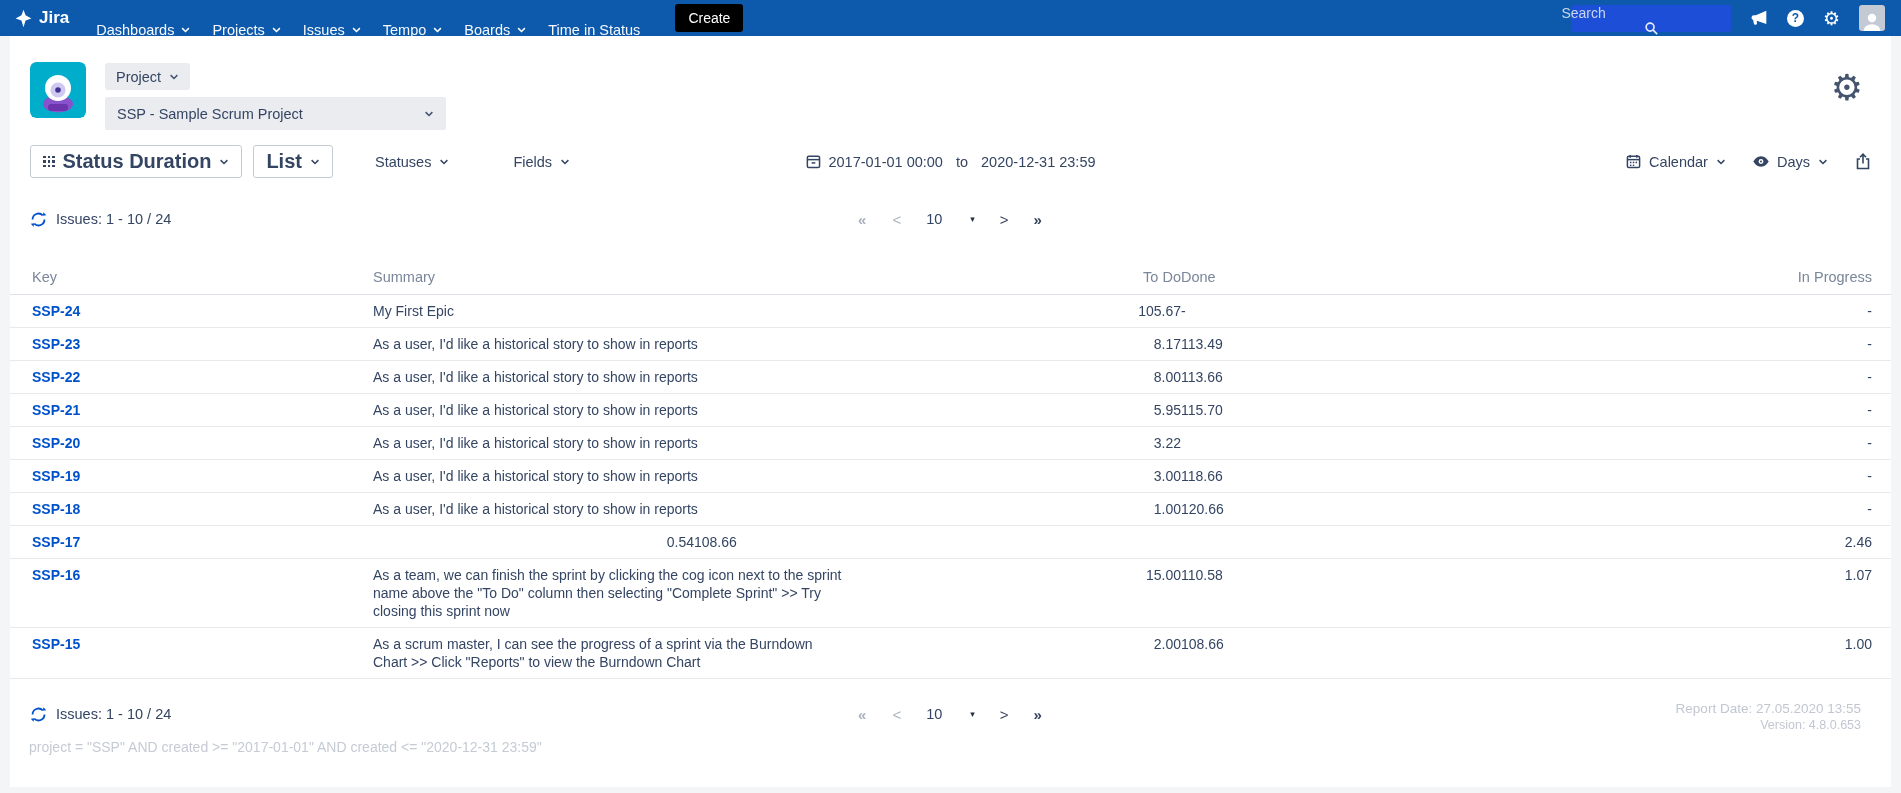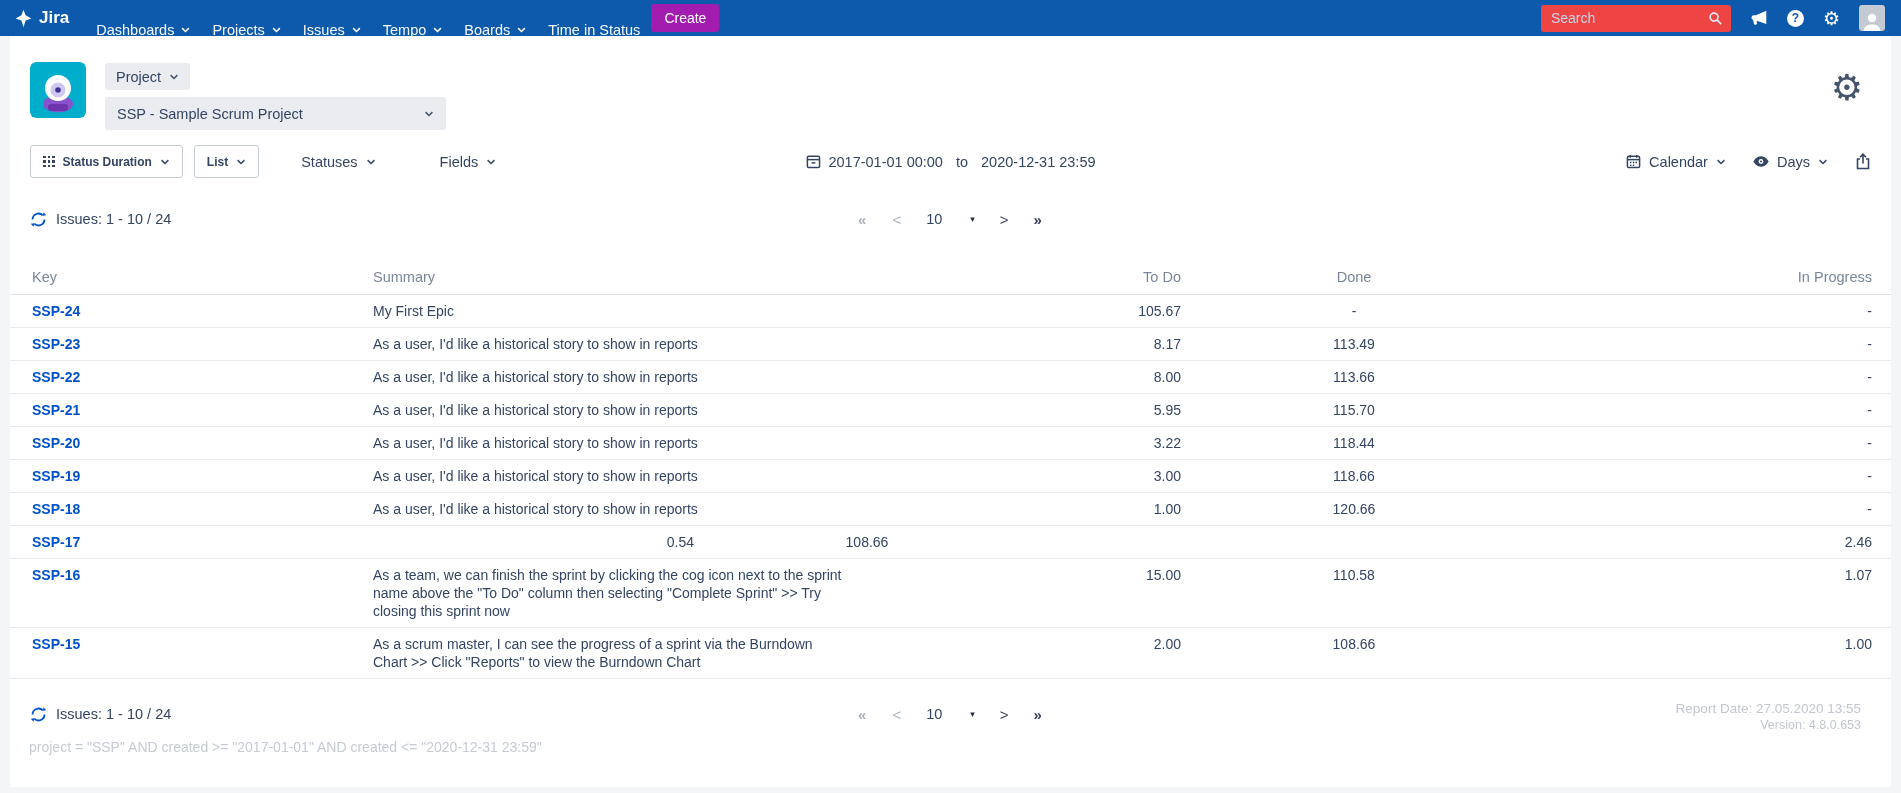--- a/index.html
+++ b/index.html
@@ -5,44 +5,44 @@
   * { box-sizing: border-box; margin: 0; padding: 0; }
   html,body { width: 1901px; height: 793px; overflow: hidden; }
   body { background: #F4F5F7; font-family: "Liberation Sans", sans-serif; color: #344563; }
 
   
   .navbar { height: 36px; background: #0D5AAD; display: flex; align-items: center; padding: 0 16px 0 14px; color: #fff; }
   .brand { display: flex; align-items: center; gap: 6px; font-size: 17px; font-weight: bold; margin-right: 16px; cursor: pointer; }
   .nav-items { display: flex; align-items: center; height: 36px; }
   .nav-item { display: inline-flex; align-items: center; gap: 7px; padding: 0 11px; height: 36px; font-size: 14.5px; color: rgba(255,255,255,.96); cursor: pointer; text-decoration: none; margin-top: 24px; }
   .chev-w svg, .chev-d svg { display: block; }
-  .create-btn { margin-left: 0; background: #a21caf; color: #fff; border: none; border-radius: 3px; font-size: 14px; padding: 6px 13px; font-family: inherit; cursor: pointer; }
+  .create-btn { margin-left: 24px; background: #000000; color: #fff; border: none; border-radius: 3px; font-size: 14px; padding: 6px 13px; font-family: inherit; cursor: pointer; }
   .nav-right { margin-left: auto; display: flex; align-items: center; gap: 19px; }
-  .search-box { width: 190px; height: 27px; background: #ef4444; border-radius: 3px; display: flex; align-items: center; padding: 0 8px 0 10px; }
+  .search-box { width: 160px; height: 27px; background: #1d4ed8; border-radius: 3px; display: flex; align-items: center; padding: 0 8px 0 10px; flex-direction: column; }
   .search-box input { flex: 1; min-width: 0; background: transparent; border: none; outline: none; color: #fff; font-size: 14px; font-family: inherit; }
   .search-box input::placeholder { color: #C9D6EC; }
   .nav-icon { display: inline-flex; align-items: center; justify-content: center; cursor: pointer; }
   .help-circle { width: 17px; height: 17px; border-radius: 50%; background: #fff; color: #0D5AAD; font-size: 12px; font-weight: bold; display: flex; align-items: center; justify-content: center; }
   .nav-gear { font-size: 19px; line-height: 1; color: #fff; }
   .user-avatar { width: 26px; height: 26px; border-radius: 3px; background: #C3CAD3; display: flex; align-items: flex-end; justify-content: center; overflow: hidden; }
 
   
   .card { margin: 0 10px; background: #fff; height: 751px; position: relative; }
 
   
   .header-band { position: relative; height: 109px; }
   .project-avatar { position: absolute; left: 20px; top: 26px; width: 56px; height: 56px; border-radius: 6px; cursor: pointer; }
   .proj-col { position: absolute; left: 95px; top: 27px; }
   .project-type-btn { display: inline-flex; align-items: center; gap: 8px; height: 27px; background: #EBECF0; border: none; border-radius: 3px; padding: 0 11px; font-size: 14.5px; color: #344563; font-family: inherit; cursor: pointer; }
   .proj-select { margin-top: 7px; width: 341px; height: 33px; background: #EBECF0; border-radius: 2px; display: flex; align-items: center; justify-content: space-between; padding: 0 12px; font-size: 14.5px; cursor: pointer; }
   .big-gear { position: absolute; right: 28px; top: 34px; font-size: 36px; line-height: 1; color: #44546E; cursor: pointer; }
 
   
   .toolbar { position: relative; margin: 0 20px; height: 33px; display: flex; align-items: center; }
-  .tb-btn { height: 33px; display: inline-flex; align-items: center; gap: 8px; background: #fff; border: 1px solid #C4CBD4; border-radius: 3px; padding: 0 12px; font-size: 12px; font-weight: bold; color: #344563; font-family: inherit; cursor: pointer; }
+  .tb-btn { height: 33px; display: inline-flex; align-items: center; gap: 8px; background: #fff; border: 1px solid #C4CBD4; border-radius: 3px; padding: 0 12px; font-size: 20px; font-weight: bold; color: #344563; font-family: inherit; cursor: pointer; }
   .tb-btn + .tb-btn { margin-left: 11px; justify-content: flex-end; }
   .txt-dd { display: inline-flex; align-items: center; gap: 8px; font-size: 14.5px; color: #344563; cursor: pointer; }
   .txt-dd.statuses { margin-left: 42px; }
   .txt-dd.fields { margin-left: 64px; }
   .grid-icon { display: grid; grid-template-columns: repeat(3, 2.5px); grid-auto-rows: 2.5px; gap: 2px; }
   .grid-icon i { background: #344563; }
   .date-range { position: absolute; left: 50%; transform: translateX(-50%); display: flex; align-items: center; gap: 8px; font-size: 14.5px; color: #344563; cursor: pointer; white-space: nowrap; }
   .date-range .to-word { margin: 0 5px; }
   .toolbar-right { margin-left: auto; display: flex; align-items: center; gap: 27px; }
   .toolbar-right .txt-dd { margin-left: 0; }
@@ -63,21 +63,21 @@
   .report-info .rd { font-size: 13.5px; }
   .report-info .vn { font-size: 12.5px; }
 
   
   .table { margin-top: 39px; }
   .thead { display: flex; padding: 0 19px 9px 22px; border-bottom: 1px solid #DFE1E6; color: #7A869A; font-size: 14.5px; }
   .trow { display: flex; align-items: flex-start; padding: 7px 19px 7px 22px; border-bottom: 1px solid #E7E9ED; font-size: 14px; line-height: 18px; }
   .col-key { width: 341px; flex: none; }
   .col-summary { width: 487px; flex: none; padding-right: 18px; }
   .col-todo { width: 321px; flex: none; text-align: right; }
-  .col-done { width: 346px; flex: none; text-align: center; }
+  .col-done { width: 346px; flex: none; text-align: left; }
   .col-ip { flex: 1; text-align: right; }
   .key-link { color: #0052CC; font-weight: 600; text-decoration: none; cursor: pointer; }
 
   .query-line { margin: 14px 20px 0 19px; font-size: 14px; color: #C5CBD4; }
 </style>
 </head>
 <body>
 
 <div class="navbar">
   <div class="brand">
@@ -350,21 +350,20 @@
         <div class="col-key"><a class="key-link">SSP-21</a></div>
         <div class="col-summary">As a user, I'd like a historical story to show in reports</div>
         <div class="col-todo">5.95</div>
         <div class="col-done">115.70</div>
         <div class="col-ip">-</div>
       </div>
         <div class="trow">
         <div class="col-key"><a class="key-link">SSP-20</a></div>
         <div class="col-summary">As a user, I'd like a historical story to show in reports</div>
         <div class="col-todo">3.22</div>
-        <div class="col-done">118.44</div>
         <div class="col-ip">-</div>
       </div>
         <div class="trow">
         <div class="col-key"><a class="key-link">SSP-19</a></div>
         <div class="col-summary">As a user, I'd like a historical story to show in reports</div>
         <div class="col-todo">3.00</div>
         <div class="col-done">118.66</div>
         <div class="col-ip">-</div>
       </div>
         <div class="trow">

